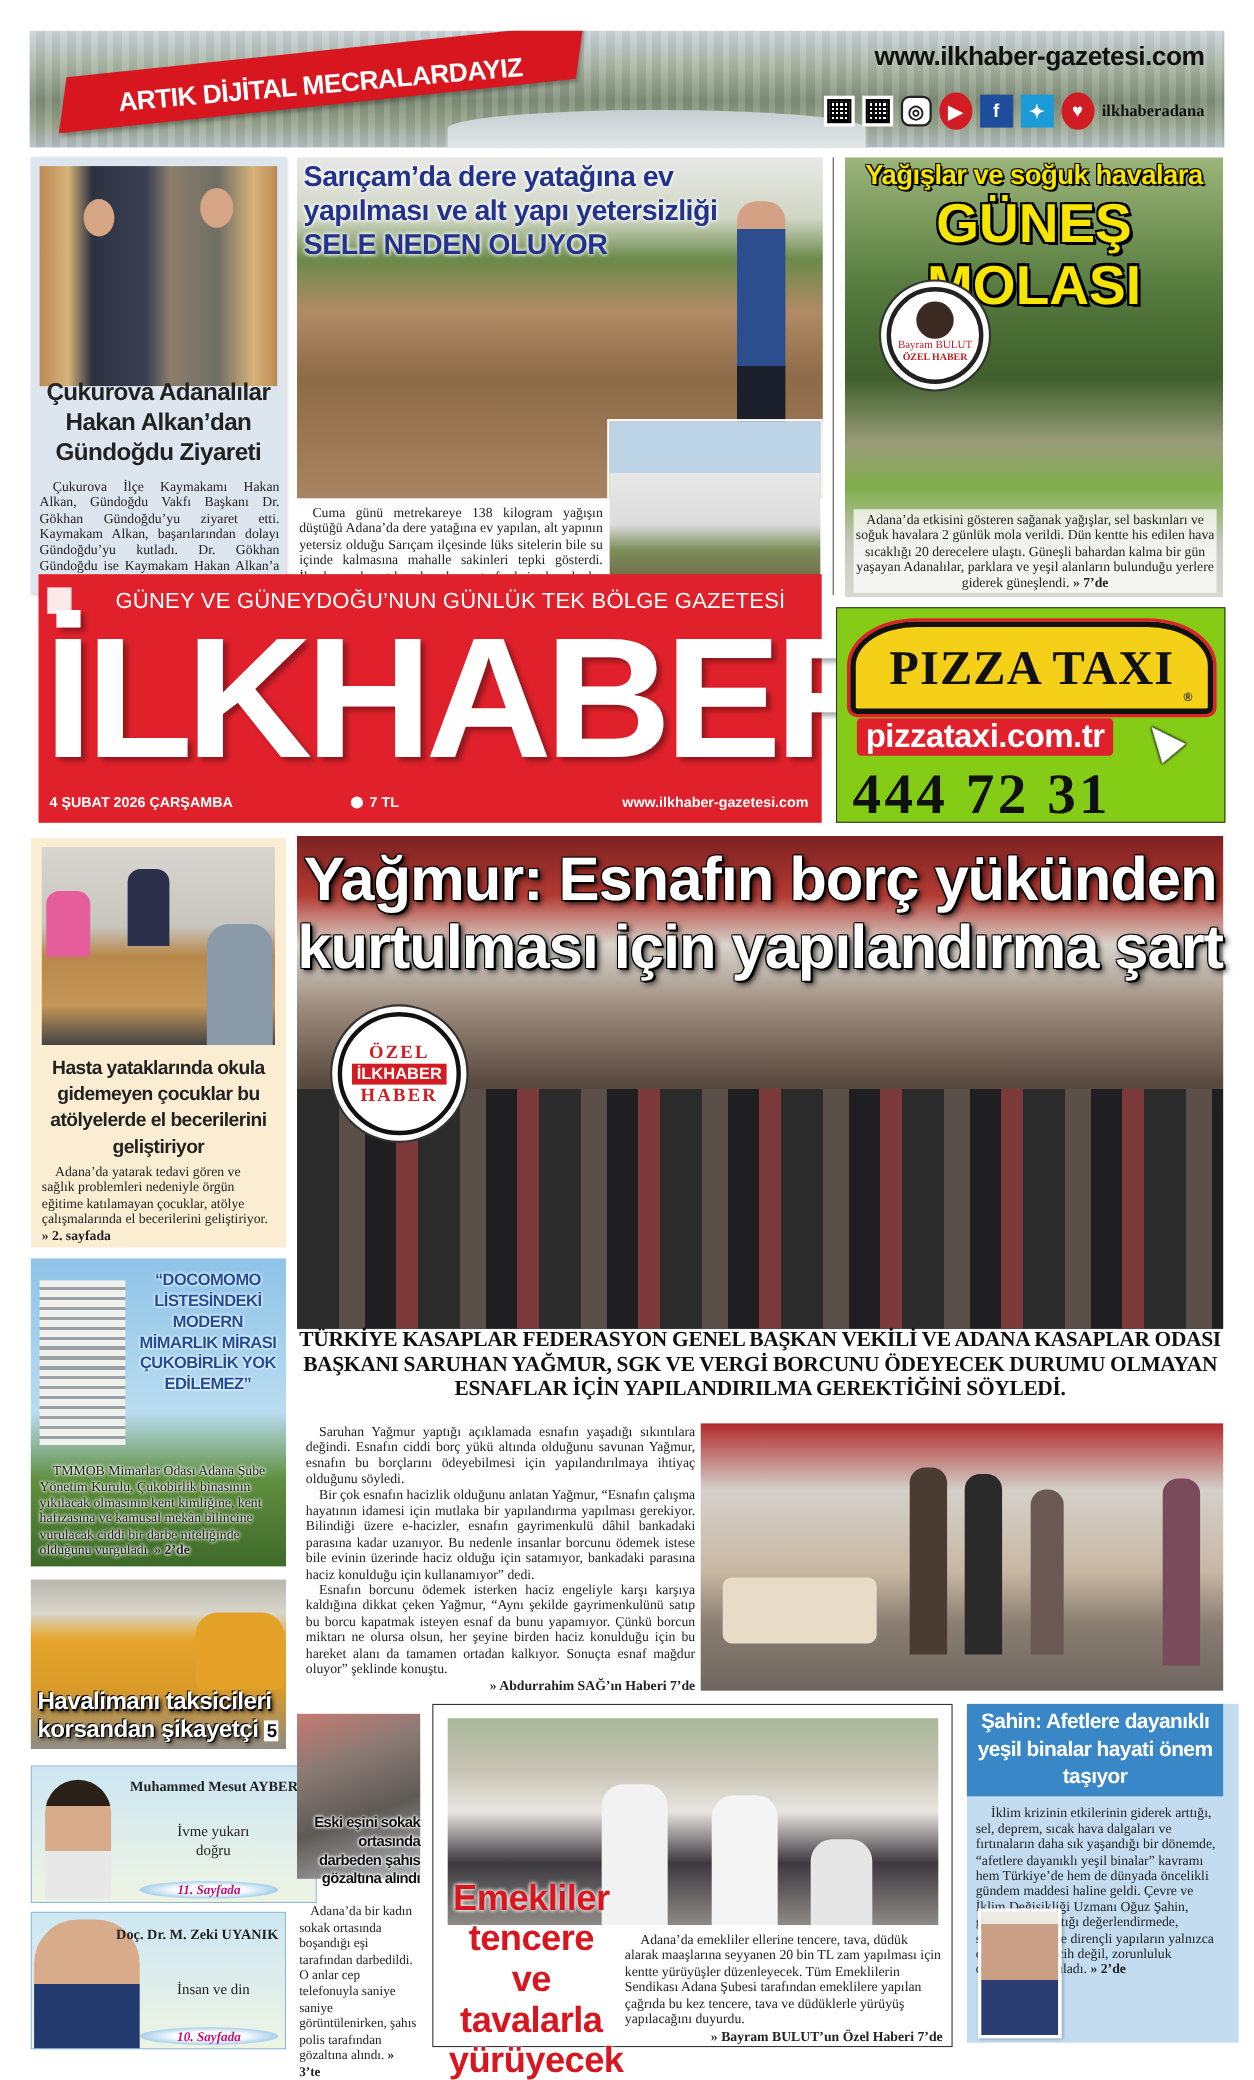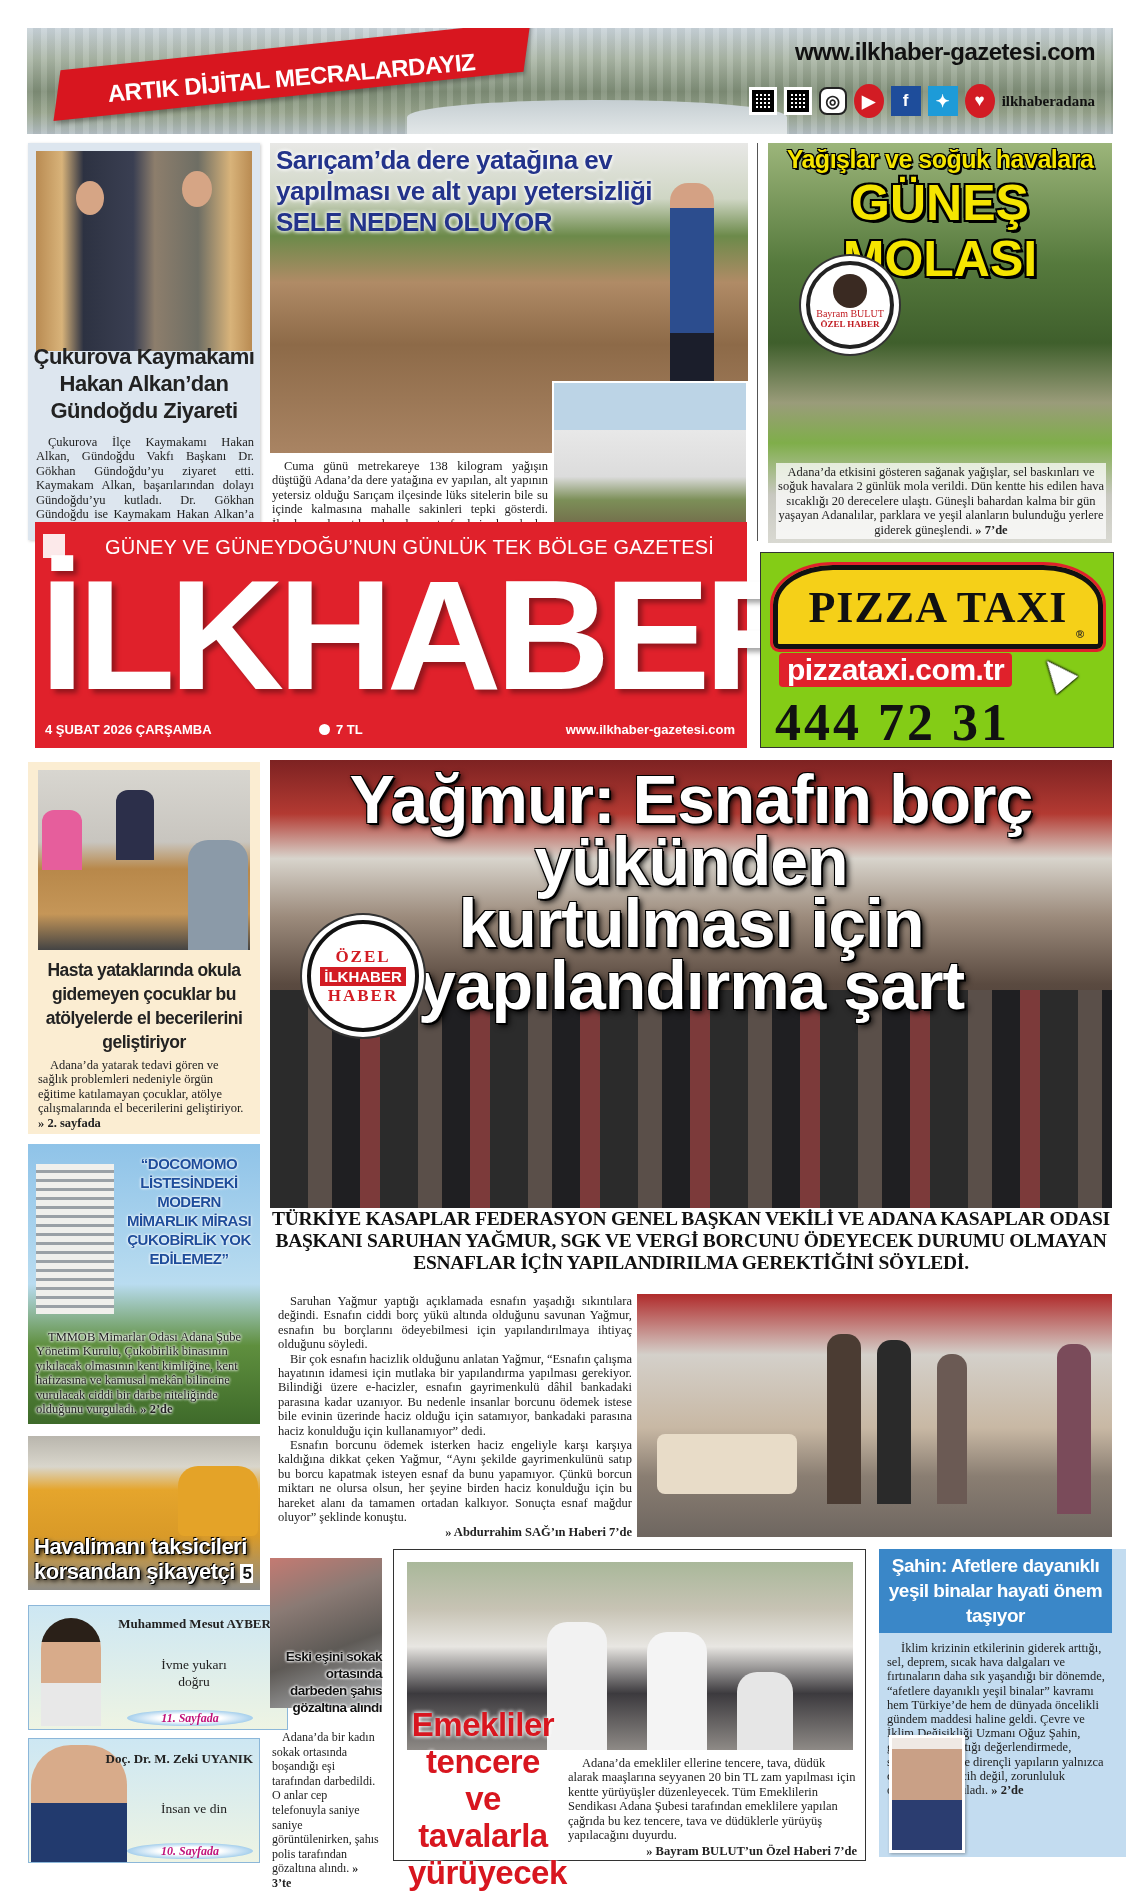--- a/index.html
+++ b/index.html
@@ -73,21 +73,21 @@
     <div class="soc heart">♥</div>
     <span class="handle">ilkhaberadana</span>
   </div>
 </div>
 
 <div class="abs box-blue" style="left:28px;top:143px;width:232px;height:397px;box-shadow:1px 1px 3px rgba(0,0,0,.2)">
   <div class="photo" style="left:8px;top:8px;width:216px;height:200px;background:linear-gradient(90deg,#b98b52 0%,#d8b37a 12%,#2d3242 22%,#3a3f52 45%,#8d7e6c 55%,#6e6e64 75%,#d8b37a 90%,#b98b52 100%)">
     <div style="position:absolute;left:40px;top:30px;width:28px;height:34px;border-radius:50%;background:#d6a585"></div>
     <div style="position:absolute;left:146px;top:20px;width:30px;height:36px;border-radius:50%;background:#d6a585"></div>
   </div>
-  <div class="cond h1-dark" style="position:absolute;left:4px;top:200px;width:224px;font-size:22px;line-height:27px">Çukurova Kaymakamı Hakan Alkan’dan Gündoğdu Ziyareti</div>
+  <div class="cond h1-dark" style="position:absolute;left:4px;top:200px;width:224px;font-size:22px;line-height:27px">Çukurova Adanalılar Hakan Alkan’dan Gündoğdu Ziyareti</div>
   <div class="body-text" style="position:absolute;left:8px;top:292px;width:218px;text-indent:12px;text-align:justify">
     <span>Çukurova İlçe Kaymakamı Hakan Alkan, Gündoğdu Vakfı Başkanı Dr. Gökhan Gündoğdu’yu ziyaret etti. Kaymakam Alkan, başarılarından dolayı Gündoğdu’yu kutladı. Dr. Gökhan Gündoğdu ise Kaymakam Hakan Alkan’a ziyareti için teşekkür etti.</span>
     <span class="ref">» 2’de</span>
   </div>
 </div>
 
 <div class="abs" style="left:270px;top:143px;width:478px;height:400px">
   <div class="photo" style="left:0;top:0;width:478px;height:310px;background:linear-gradient(180deg,#e8e8e6 0%,#cfd6c4 18%,#6c8a4a 30%,#b08b66 45%,#8d6a48 65%,#a98463 100%)">
     <div style="position:absolute;left:400px;top:40px;width:44px;height:250px;background:linear-gradient(180deg,#d4a184 0 10%,#2c4d8e 10% 60%,#1b1e2b 60%);border-radius:18px 18px 4px 4px"></div>
   </div>
@@ -181,21 +181,21 @@
 <div class="abs" style="left:28px;top:1738px;width:232px;height:125px;border:1.5px solid #8cb7d9;background:linear-gradient(180deg,#cde7f3,#eef4e3)">
   <div style="position:absolute;left:2px;top:6px;width:96px;height:117px;background:linear-gradient(180deg,#d8ab8a 0 50%,#223a6e 50%);border-radius:40px 40px 0 0"></div>
   <div class="serif" style="position:absolute;right:6px;top:12px;font-size:13px;font-weight:700;color:#222">Doç. Dr. M. Zeki UYANIK</div>
   <div class="serif" style="position:absolute;left:120px;top:62px;width:90px;text-align:center;font-size:13.5px">İnsan ve din</div>
   <div class="serif" style="position:absolute;left:98px;top:104px;width:126px;height:16px;border-radius:50%;background:radial-gradient(ellipse,#fff 35%,#5ba7dd 100%);text-align:center;font-size:12px;font-weight:700;font-style:italic;color:#c0127a;line-height:16px">10. Sayfada</div>
 </div>
 
 <div class="abs" style="left:270px;top:760px;width:842px;height:448px;overflow:hidden;background:linear-gradient(180deg,#7d2222 0%,#b33a32 12%,#d8d4cc 22%,#9c8b7c 35%,#5a4a40 50%,#3a3330 70%,#2a2624 100%)">
   <div style="position:absolute;left:0;right:0;top:230px;height:218px;background:repeating-linear-gradient(90deg,#2b2b2b 0 38px,#5a4f49 38px 62px,#1f1f22 62px 90px,#7c3a3a 90px 110px)"></div>
 </div>
-<div class="abs headline-white" style="left:270px;top:768px;width:842px;font-size:68px;line-height:62px">
+<div class="abs headline-white" style="left:270px;top:768px;width:842px;font-size:56px;line-height:62px">
   <div>Yağmur: Esnafın borç yükünden</div>
   <div>kurtulması için yapılandırma şart</div>
 </div>
 <div class="abs stamp" style="left:307px;top:920px;width:112px;height:112px;border-color:#111">
   <div class="serif" style="font-size:17px;font-weight:700;color:#d21c24;letter-spacing:2px">ÖZEL</div>
   <div style="background:#d21c24;color:#fff;font-family:'Liberation Sans',sans-serif;font-weight:700;font-size:15px;padding:1px 4px">İLKHABER</div>
   <div class="serif" style="font-size:17px;font-weight:700;color:#d21c24;letter-spacing:2px">HABER</div>
 </div>
 
 <div class="abs" style="left:270px;top:1208px;width:842px;text-align:center;font-family:'Liberation Serif',serif;font-weight:700;font-size:19.5px;line-height:22px;color:#111;letter-spacing:-0.3px">TÜRKİYE KASAPLAR FEDERASYON GENEL BAŞKAN VEKİLİ VE ADANA KASAPLAR ODASI BAŞKANI SARUHAN YAĞMUR, SGK VE VERGİ BORCUNU ÖDEYECEK DURUMU OLMAYAN ESNAFLAR İÇİN YAPILANDIRILMA GEREKTİĞİNİ SÖYLEDİ.</div>

